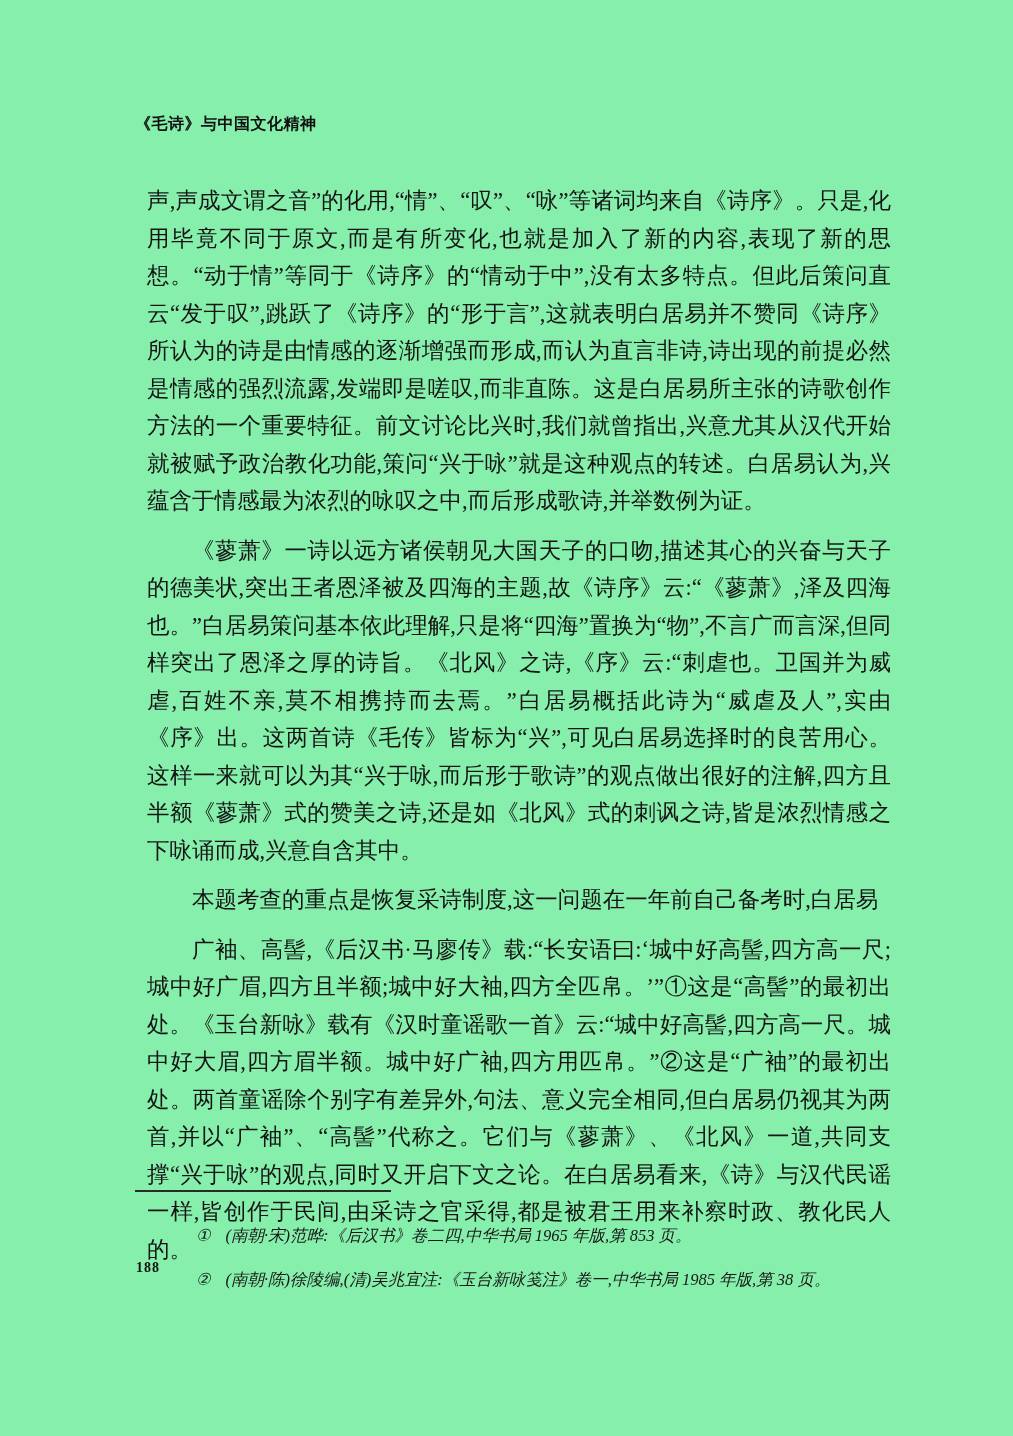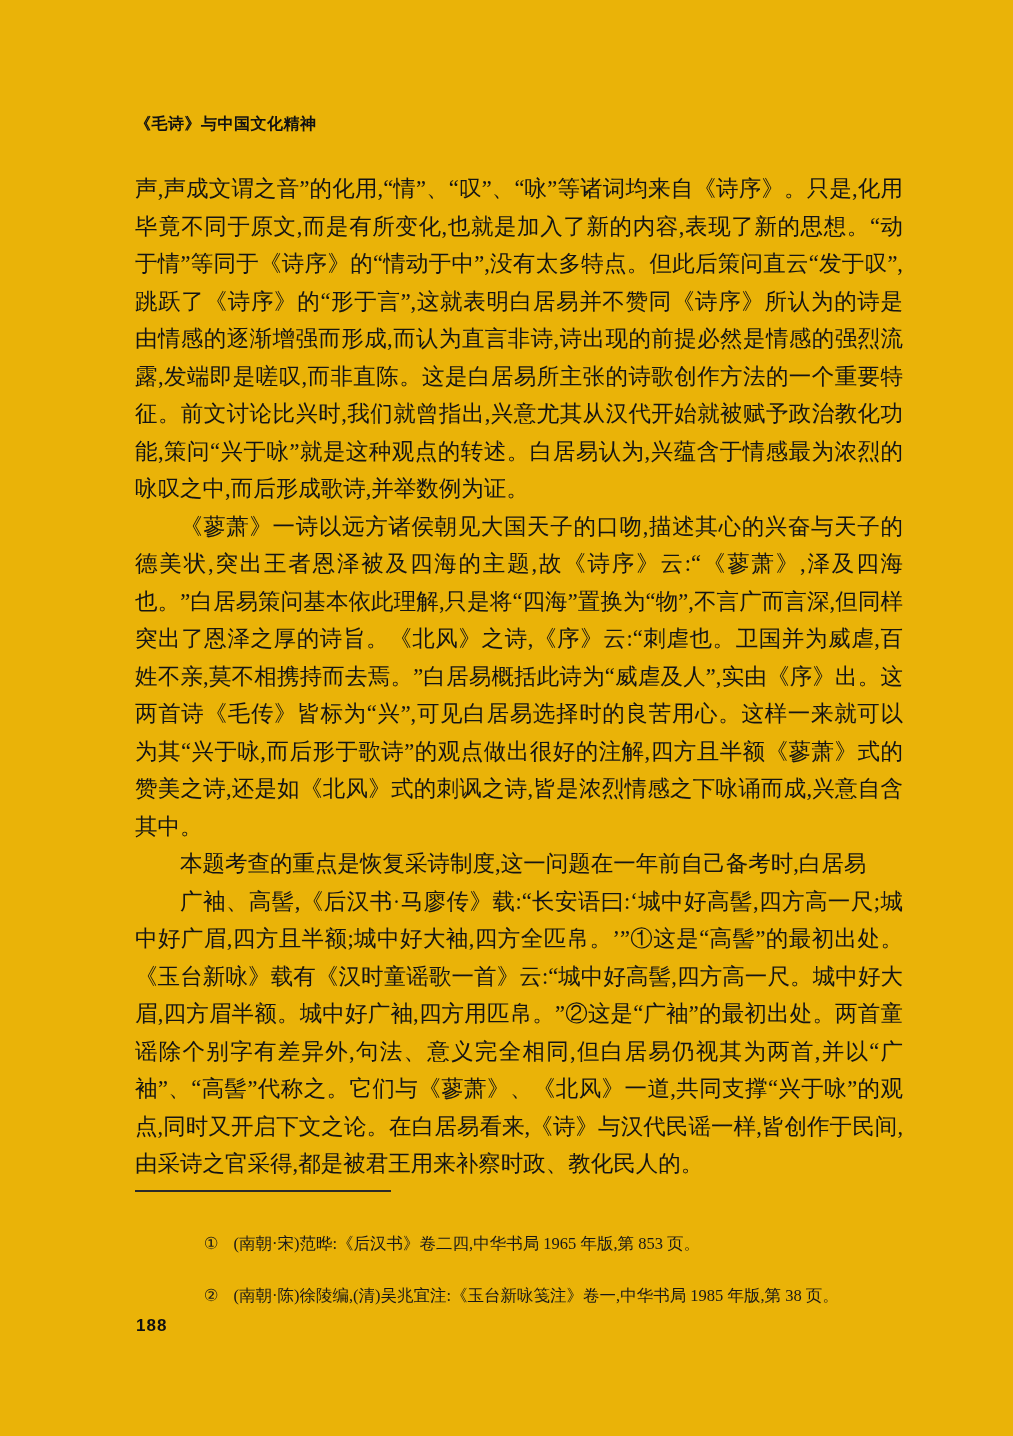--- a/index.html
+++ b/index.html
@@ -4,21 +4,21 @@
 <style>
   html, body {
     margin: 0;
     padding: 0;
     background: #ffffff;
   }
   .page {
     position: relative;
     width: 1013px;
     height: 1436px;
-    background: #eab308;
+    background: #86efac;
     overflow: hidden;
     color: #161616;
   }
   .running-header {
     position: absolute;
     left: 135px;
     top: 114px;
     font-family: "Liberation Sans", "DejaVu Sans", sans-serif;
     font-size: 16px;
     font-weight: bold;
@@ -30,21 +30,21 @@
     left: 135px;
     top: 170px;
     width: 768px;
     font-family: "Liberation Serif", "DejaVu Serif", serif;
     font-size: 22.5px;
     line-height: 37.5px;
     text-align: justify;
     color: #141414;
   }
   .content p {
-    margin: 0;
+    margin: 12px;
     padding: 0;
   }
   .content p.indent {
     text-indent: 2em;
   }
   .footnote-rule {
     position: absolute;
     left: 135px;
     top: 1190px;
     width: 256px;
@@ -56,33 +56,34 @@
     left: 135px;
     top: 1210px;
     width: 772px;
     font-family: "Liberation Serif", "DejaVu Serif", serif;
     font-size: 16.5px;
     line-height: 36px;
     text-align: justify;
     color: #181818;
   }
   .footnotes p {
-    margin: 16px;
+    margin: 8px;
     padding: 0;
     text-indent: 3.2em;
+    font-style: italic;
   }
   .fn-marker {
     margin-right: 0.9em;
   }
   .page-number {
     position: absolute;
     left: 136px;
-    top: 1316px;
-    font-family: Liberation Sans, sans-serif;
-    font-size: 17px;
+    top: 1260px;
+    font-family: Liberation Serif, serif;
+    font-size: 14px;
     font-weight: bold;
     letter-spacing: 1px;
     color: #111;
   }
 </style>
 </head>
 <body>
 
 <div class="page">
 

